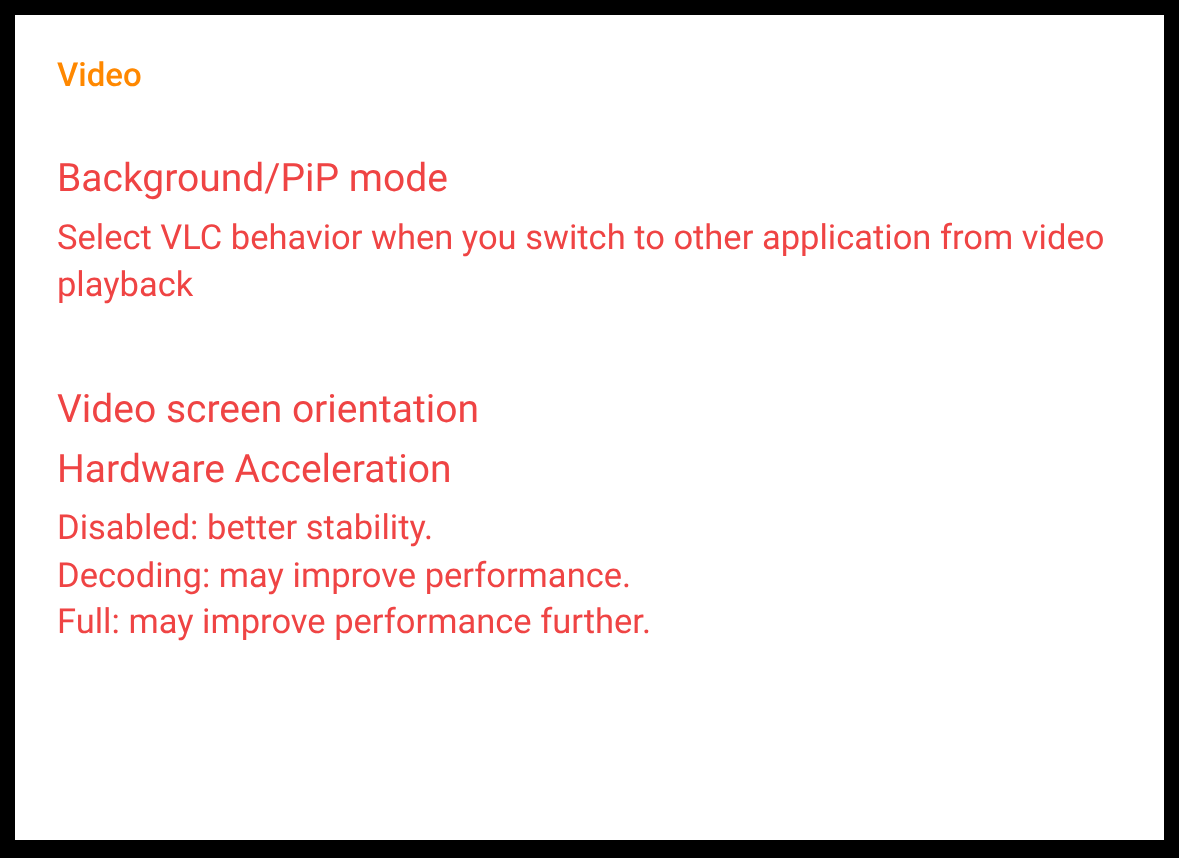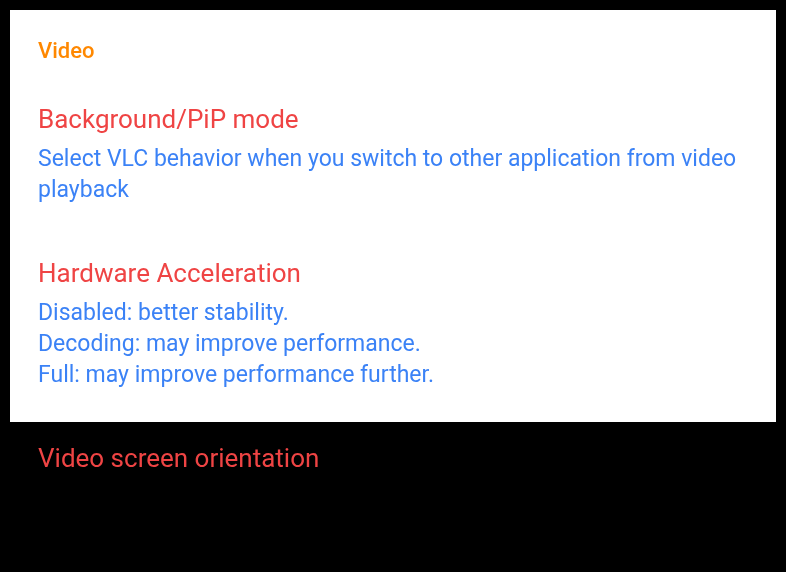--- a/index.html
+++ b/index.html
@@ -11,62 +11,62 @@
       font-family: Roboto, 'Helvetica Neue', Arial, sans-serif;
       background: #000;
       width: 786px;
       height: 572px;
       overflow: hidden;
     }
     .screen {
       background: #fff;
       margin: 10px;
       width: 766px;
-      height: 412px;
+      height: 550px;
       padding: 28px 28px 0 28px;
     }
     .section-header {
       color: #ff8800;
       font-size: 22px;
       font-weight: 500;
       margin-bottom: 40px;
     }
     .setting-item {
       margin-bottom: 52px;
       cursor: pointer;
     }
     .setting-title {
       color: #ef4444;
       font-size: 26px;
       font-weight: 400;
       margin-bottom: 6px;
       line-height: 1.3;
     }
     .setting-description {
-      color: #3b82f6;
+      color: #ef4444;
       font-size: 23px;
       font-weight: 400;
       line-height: 1.35;
     }
     .setting-item.no-desc {
       margin-bottom: 0;
     }
   </style>
 </head>
 <body>
 
 <div class="screen">
   <div class="section-header">Video</div>
 
   <div class="setting-item">
     <div class="setting-title">Background/PiP mode</div>
     <div class="setting-description">Select VLC behavior when you switch to other application from video playback</div>
   </div>
 
+  <div class="setting-item no-desc">
+    <div class="setting-title">Video screen orientation</div>
+  </div>
+
   <div class="setting-item">
     <div class="setting-title">Hardware Acceleration</div>
     <div class="setting-description">Disabled: better stability.<br>Decoding: may improve performance.<br>Full: may improve performance further.</div>
   </div>
-
-  <div class="setting-item no-desc">
-    <div class="setting-title">Video screen orientation</div>
-  </div>
 </div>
 
 </body></html>

